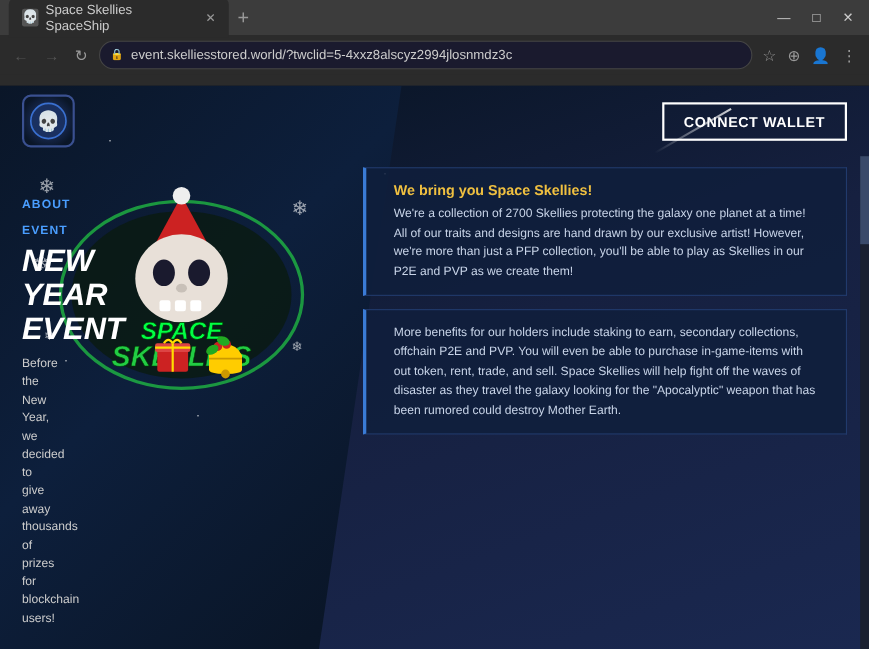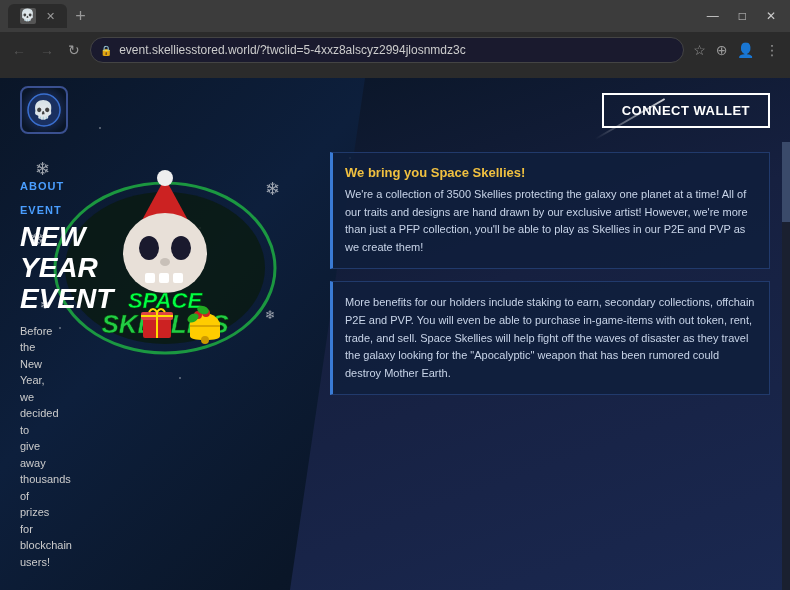--- a/index.html
+++ b/index.html
@@ -281,21 +281,21 @@
       width: 480px;
       bottom: 0;
       padding: 10px 20px;
       overflow: hidden;
     }
 
     .info-card {
       background: rgba(15, 30, 60, 0.85);
       border: 1px solid rgba(60, 100, 180, 0.4);
       border-left: 3px solid #3a7bd5;
-      padding: 12px 12px;
+      padding: 12px 25px;
       margin-bottom: 12px;
     }
 
     .info-card-title {
       color: #f0c040;
       font-size: 13px;
       font-weight: bold;
       margin-bottom: 6px;
     }
 
@@ -323,20 +323,21 @@
     }
   </style>
 </head>
 <body>
 
 <div class="browser-chrome">
 
   <div class="browser-title-bar">
     <div class="tab-active">
       <span class="browser-favicon">💀</span>
+      <span>Space Skellies SpaceShip</span>
       <span class="tab-close">✕</span>
     </div>
     <span class="tab-new">+</span>
     <div class="window-controls">
       <span class="win-ctrl">—</span>
       <span class="win-ctrl">□</span>
       <span class="win-ctrl">✕</span>
     </div>
   </div>
 
@@ -435,21 +436,21 @@
         <span class="event-label">EVENT</span>
       </div>
       <div class="new-year-title">NEW YEAR EVENT</div>
       <div class="new-year-desc">Before the New Year, we decided to give away thousands of prizes for blockchain users!</div>
     </div>
   </div>
 
   <div class="right-panel">
     <div class="info-card">
       <div class="info-card-title">We bring you Space Skellies!</div>
-      <div class="info-card-text">We're a collection of 3500 Skellies protecting the galaxy one planet at a time! All of our traits and designs are hand drawn by our exclusive artist! However, we're more than just a PFP collection, you'll be able to play as Skellies in our P2E and PVP as we create them!</div>
+      <div class="info-card-text">We're a collection of 2700 Skellies protecting the galaxy one planet at a time! All of our traits and designs are hand drawn by our exclusive artist! However, we're more than just a PFP collection, you'll be able to play as Skellies in our P2E and PVP as we create them!</div>
     </div>
     <div class="info-card">
       <div class="info-card-text">More benefits for our holders include staking to earn, secondary collections, offchain P2E and PVP. You will even be able to purchase in-game-items with out token, rent, trade, and sell. Space Skellies will help fight off the waves of disaster as they travel the galaxy looking for the "Apocalyptic" weapon that has been rumored could destroy Mother Earth.</div>
     </div>
   </div>
 
   <div class="scrollbar">
     <div class="scrollbar-thumb"></div>
   </div>
 </div>

